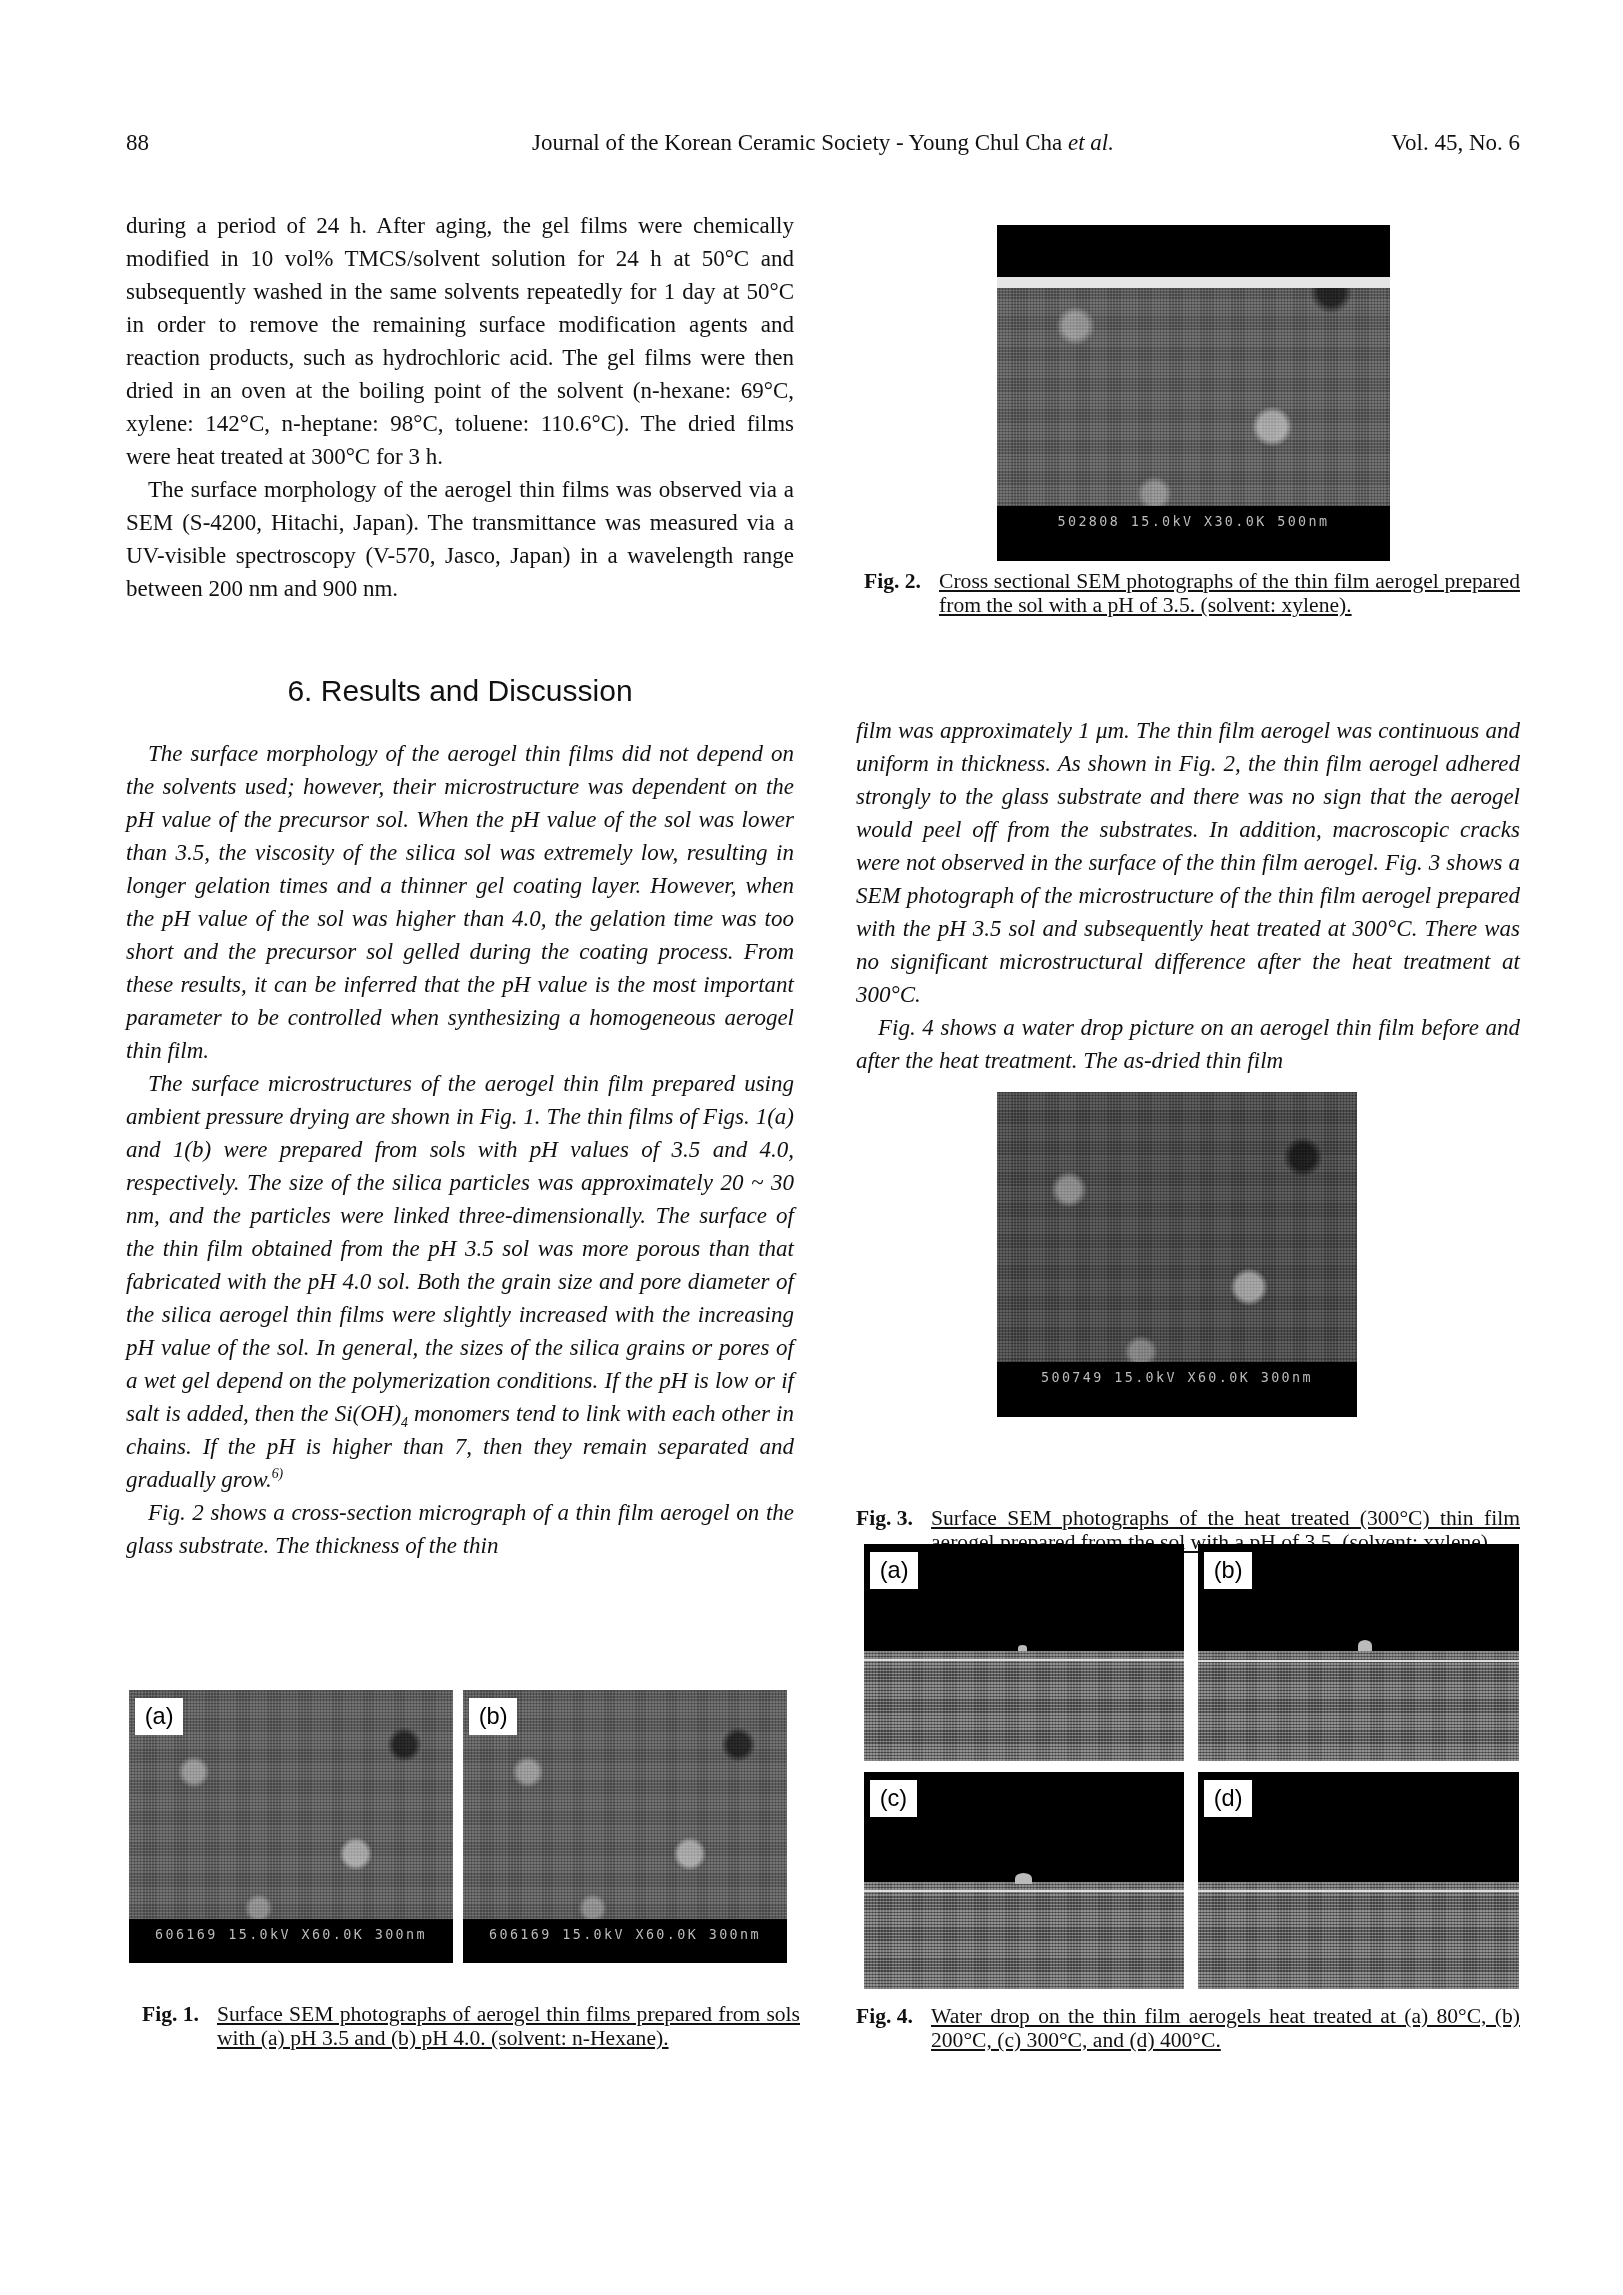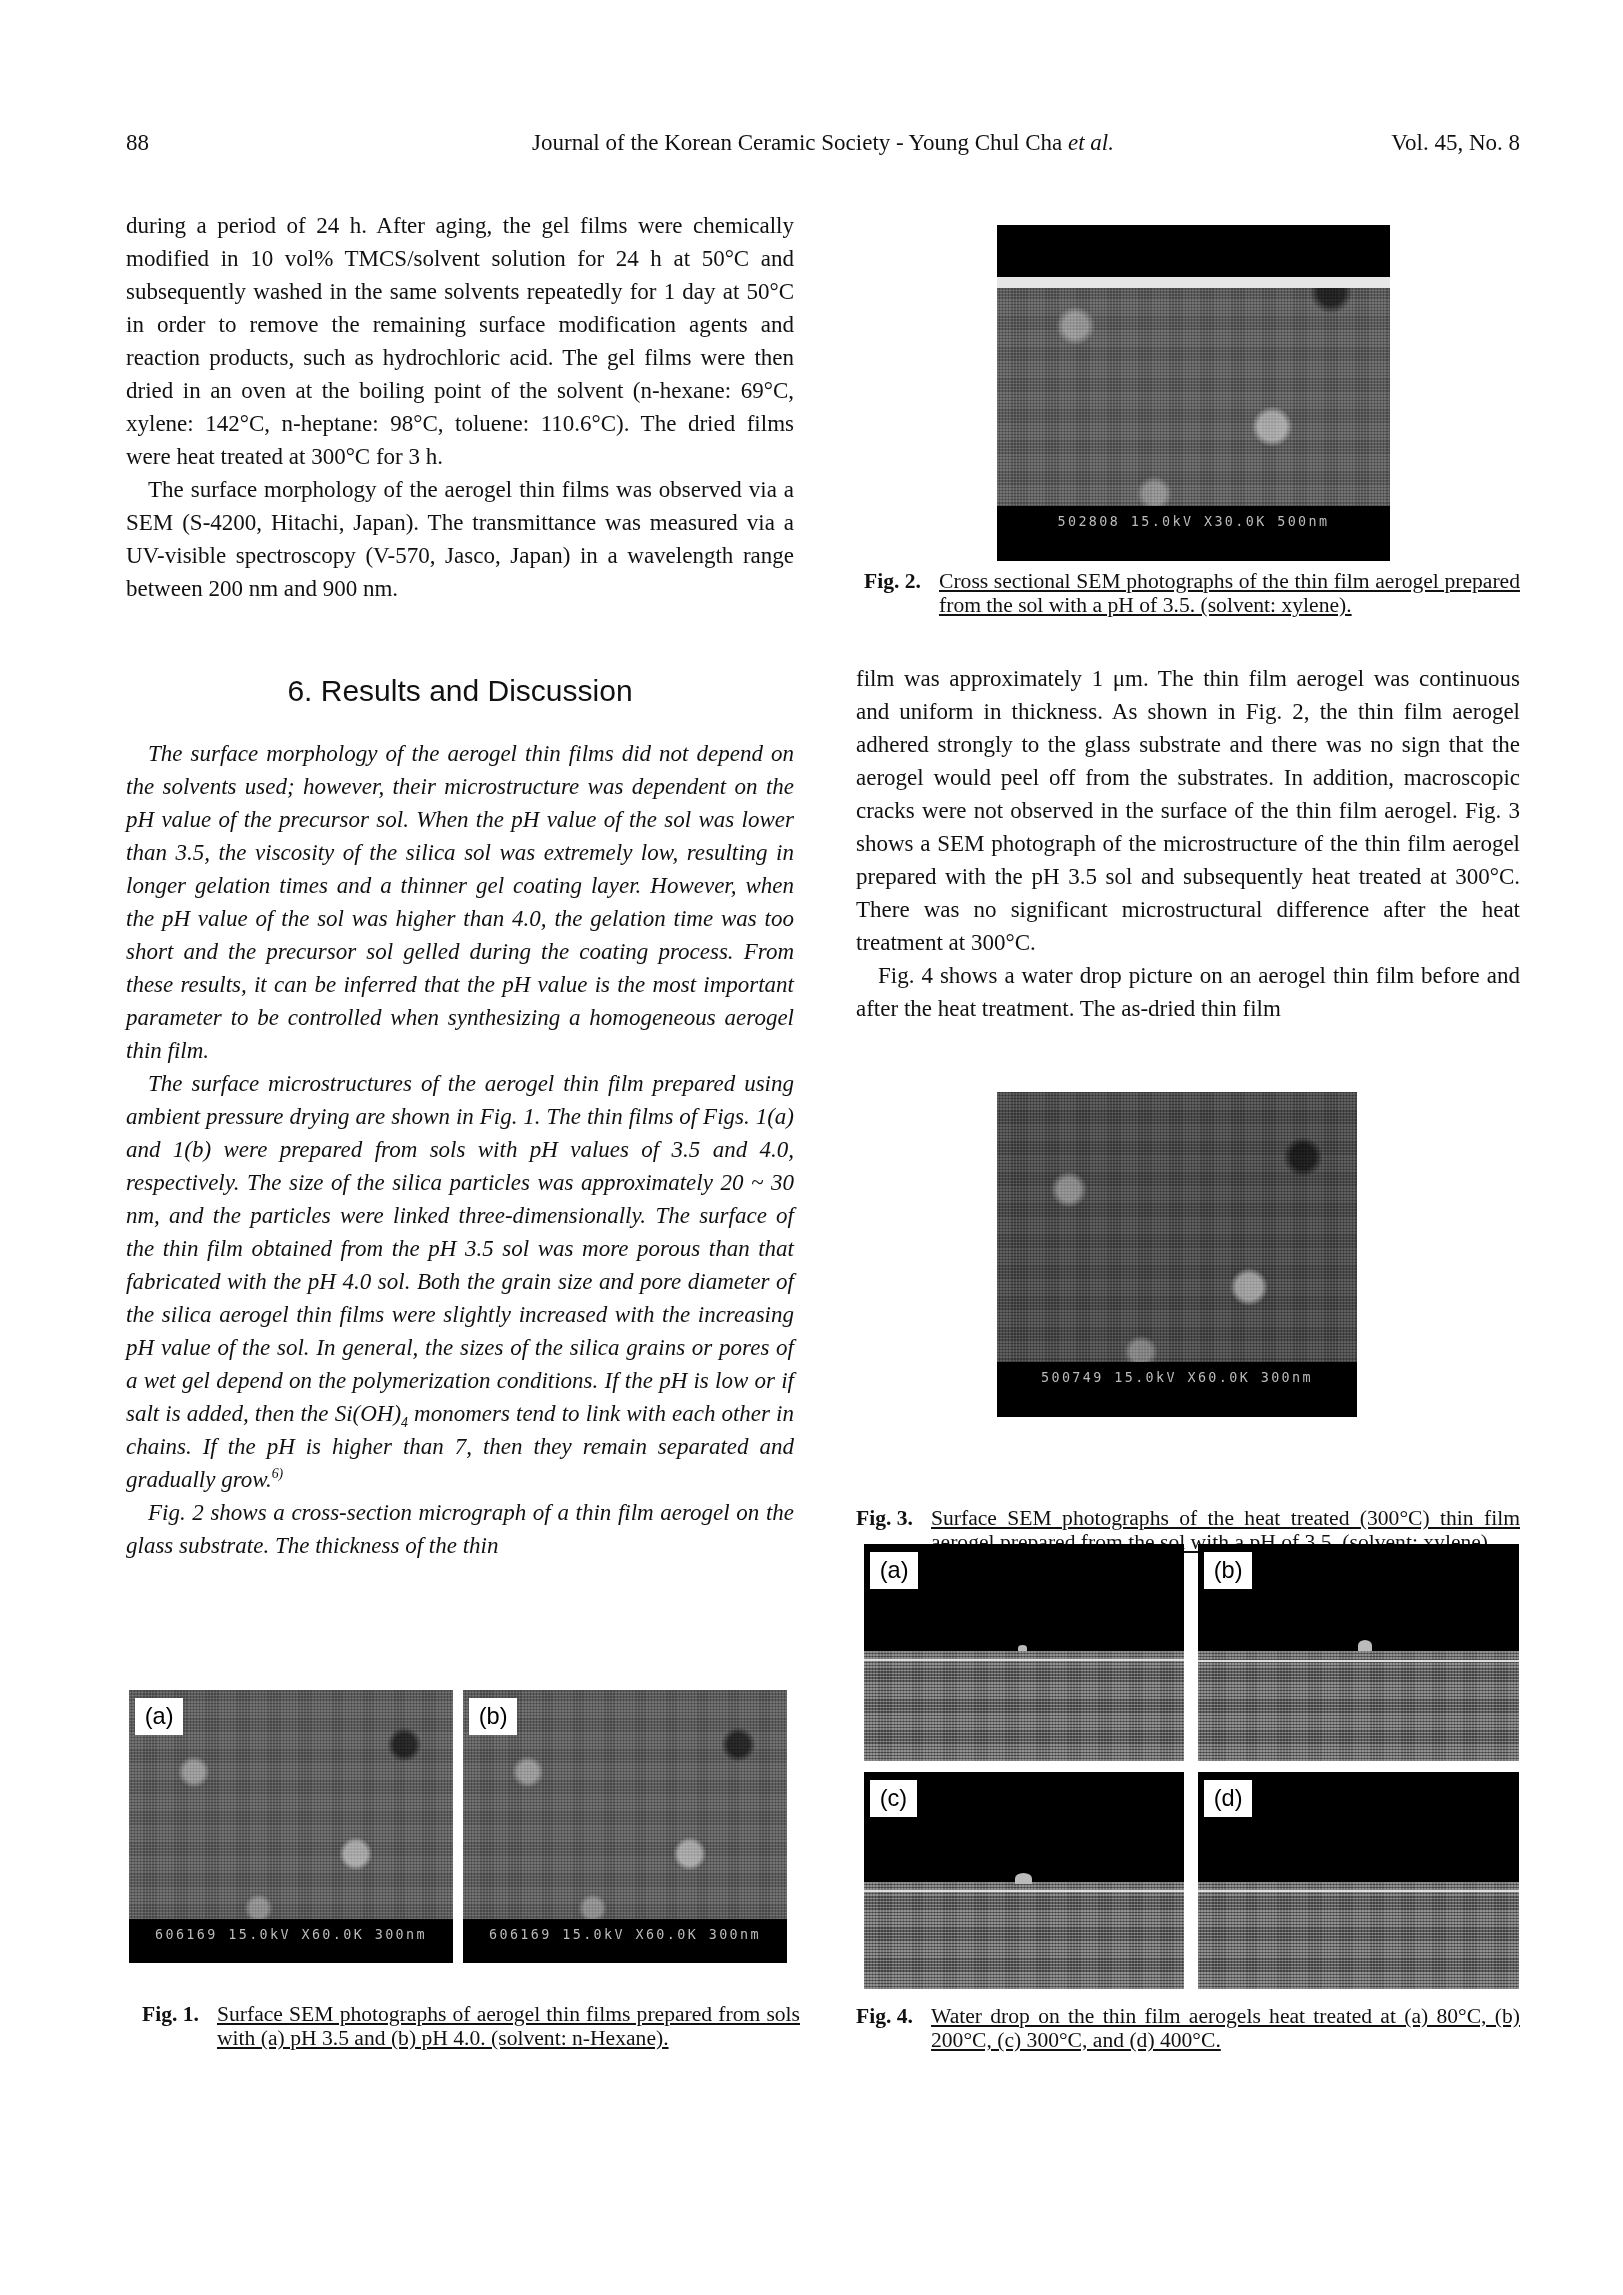--- a/index.html
+++ b/index.html
@@ -47,21 +47,21 @@
   .droplet { position: absolute; background: #bbb; border-radius: 50% 50% 0 0; }
   .xsec-top { position: absolute; left: 0; right: 0; top: 0; height: 55px; background: #000; }
   .xsec-edge { position: absolute; left: 0; right: 0; top: 52px; height: 11px; background: #e6e6e6; }
 </style>
 </head>
 <body>
 
 <div class="abs header">
   <span class="pg">88</span>
   <div class="title"><span>Journal of the Korean Ceramic Society - Young Chul Cha </span><i>et al.</i></div>
-  <span class="vol">Vol. 45, No. 8</span>
+  <span class="vol">Vol. 45, No. 6</span>
 </div>
 
 <div class="abs col" style="left:126px; top:209px;">
   <p>during a period of 24 h. After aging, the gel films were chemically modified in 10 vol% TMCS/solvent solution for 24 h at 50°C and subsequently washed in the same solvents repeatedly for 1 day at 50°C in order to remove the remaining surface modification agents and reaction products, such as hydrochloric acid. The gel films were then dried in an oven at the boiling point of the solvent (n-hexane: 69°C, xylene: 142°C, n-heptane: 98°C, toluene: 110.6°C). The dried films were heat treated at 300°C for 3 h.</p>
   <p class="ind">The surface morphology of the aerogel thin films was observed via a SEM (S-4200, Hitachi, Japan). The transmittance was measured via a UV-visible spectroscopy (V-570, Jasco, Japan) in a wavelength range between 200 nm and 900 nm.</p>
 </div>
 
 <div class="abs heading" style="left:126px; top:674px;">6. Results and Discussion</div>
 
 <div class="abs col" style="left:126px; top:737px;font-style:italic;">
@@ -86,21 +86,21 @@
 <div class="abs sem sem-grain" style="left:997px; top:225px; width:393px; height:336px;">
   <div class="xsec-top"></div>
   <div class="xsec-edge"></div>
   <div class="sem-bar" style="height:55px;">502808 15.0kV X30.0K 500nm</div>
 </div>
 <div class="abs caption" style="left:864px; top:569px; width:656px;">
   <span class="lab">Fig. 2.</span>
   <span class="txt">Cross sectional SEM photographs of the thin film aerogel prepared from the sol with a pH of 3.5. (solvent: xylene).</span>
 </div>
 
-<div class="abs col" style="left:856px; top:662px; width:664px;">
+<div class="abs col" style="left:856px; top:714px; width:664px;font-style:italic;">
   <p>film was approximately 1 μm. The thin film aerogel was continuous and uniform in thickness. As shown in Fig. 2, the thin film aerogel adhered strongly to the glass substrate and there was no sign that the aerogel would peel off from the substrates. In addition, macroscopic cracks were not observed in the surface of the thin film aerogel. Fig. 3 shows a SEM photograph of the microstructure of the thin film aerogel prepared with the pH 3.5 sol and subsequently heat treated at 300°C. There was no significant microstructural difference after the heat treatment at 300°C.</p>
   <p class="ind">Fig. 4 shows a water drop picture on an aerogel thin film before and after the heat treatment. The as-dried thin film</p>
 </div>
 
 <div class="abs sem sem-grain" style="left:997px; top:1092px; width:360px; height:325px; background-color:#444;">
   <div class="sem-bar" style="height:55px;">500749 15.0kV X60.0K 300nm</div>
 </div>
 <div class="abs caption" style="left:856px; top:1462px; width:664px;margin-top:44px;">
   <span class="lab">Fig. 3.</span>
   <span class="txt">Surface SEM photographs of the heat treated (300°C) thin film aerogel prepared from the sol with a pH of 3.5. (solvent: xylene).</span>

